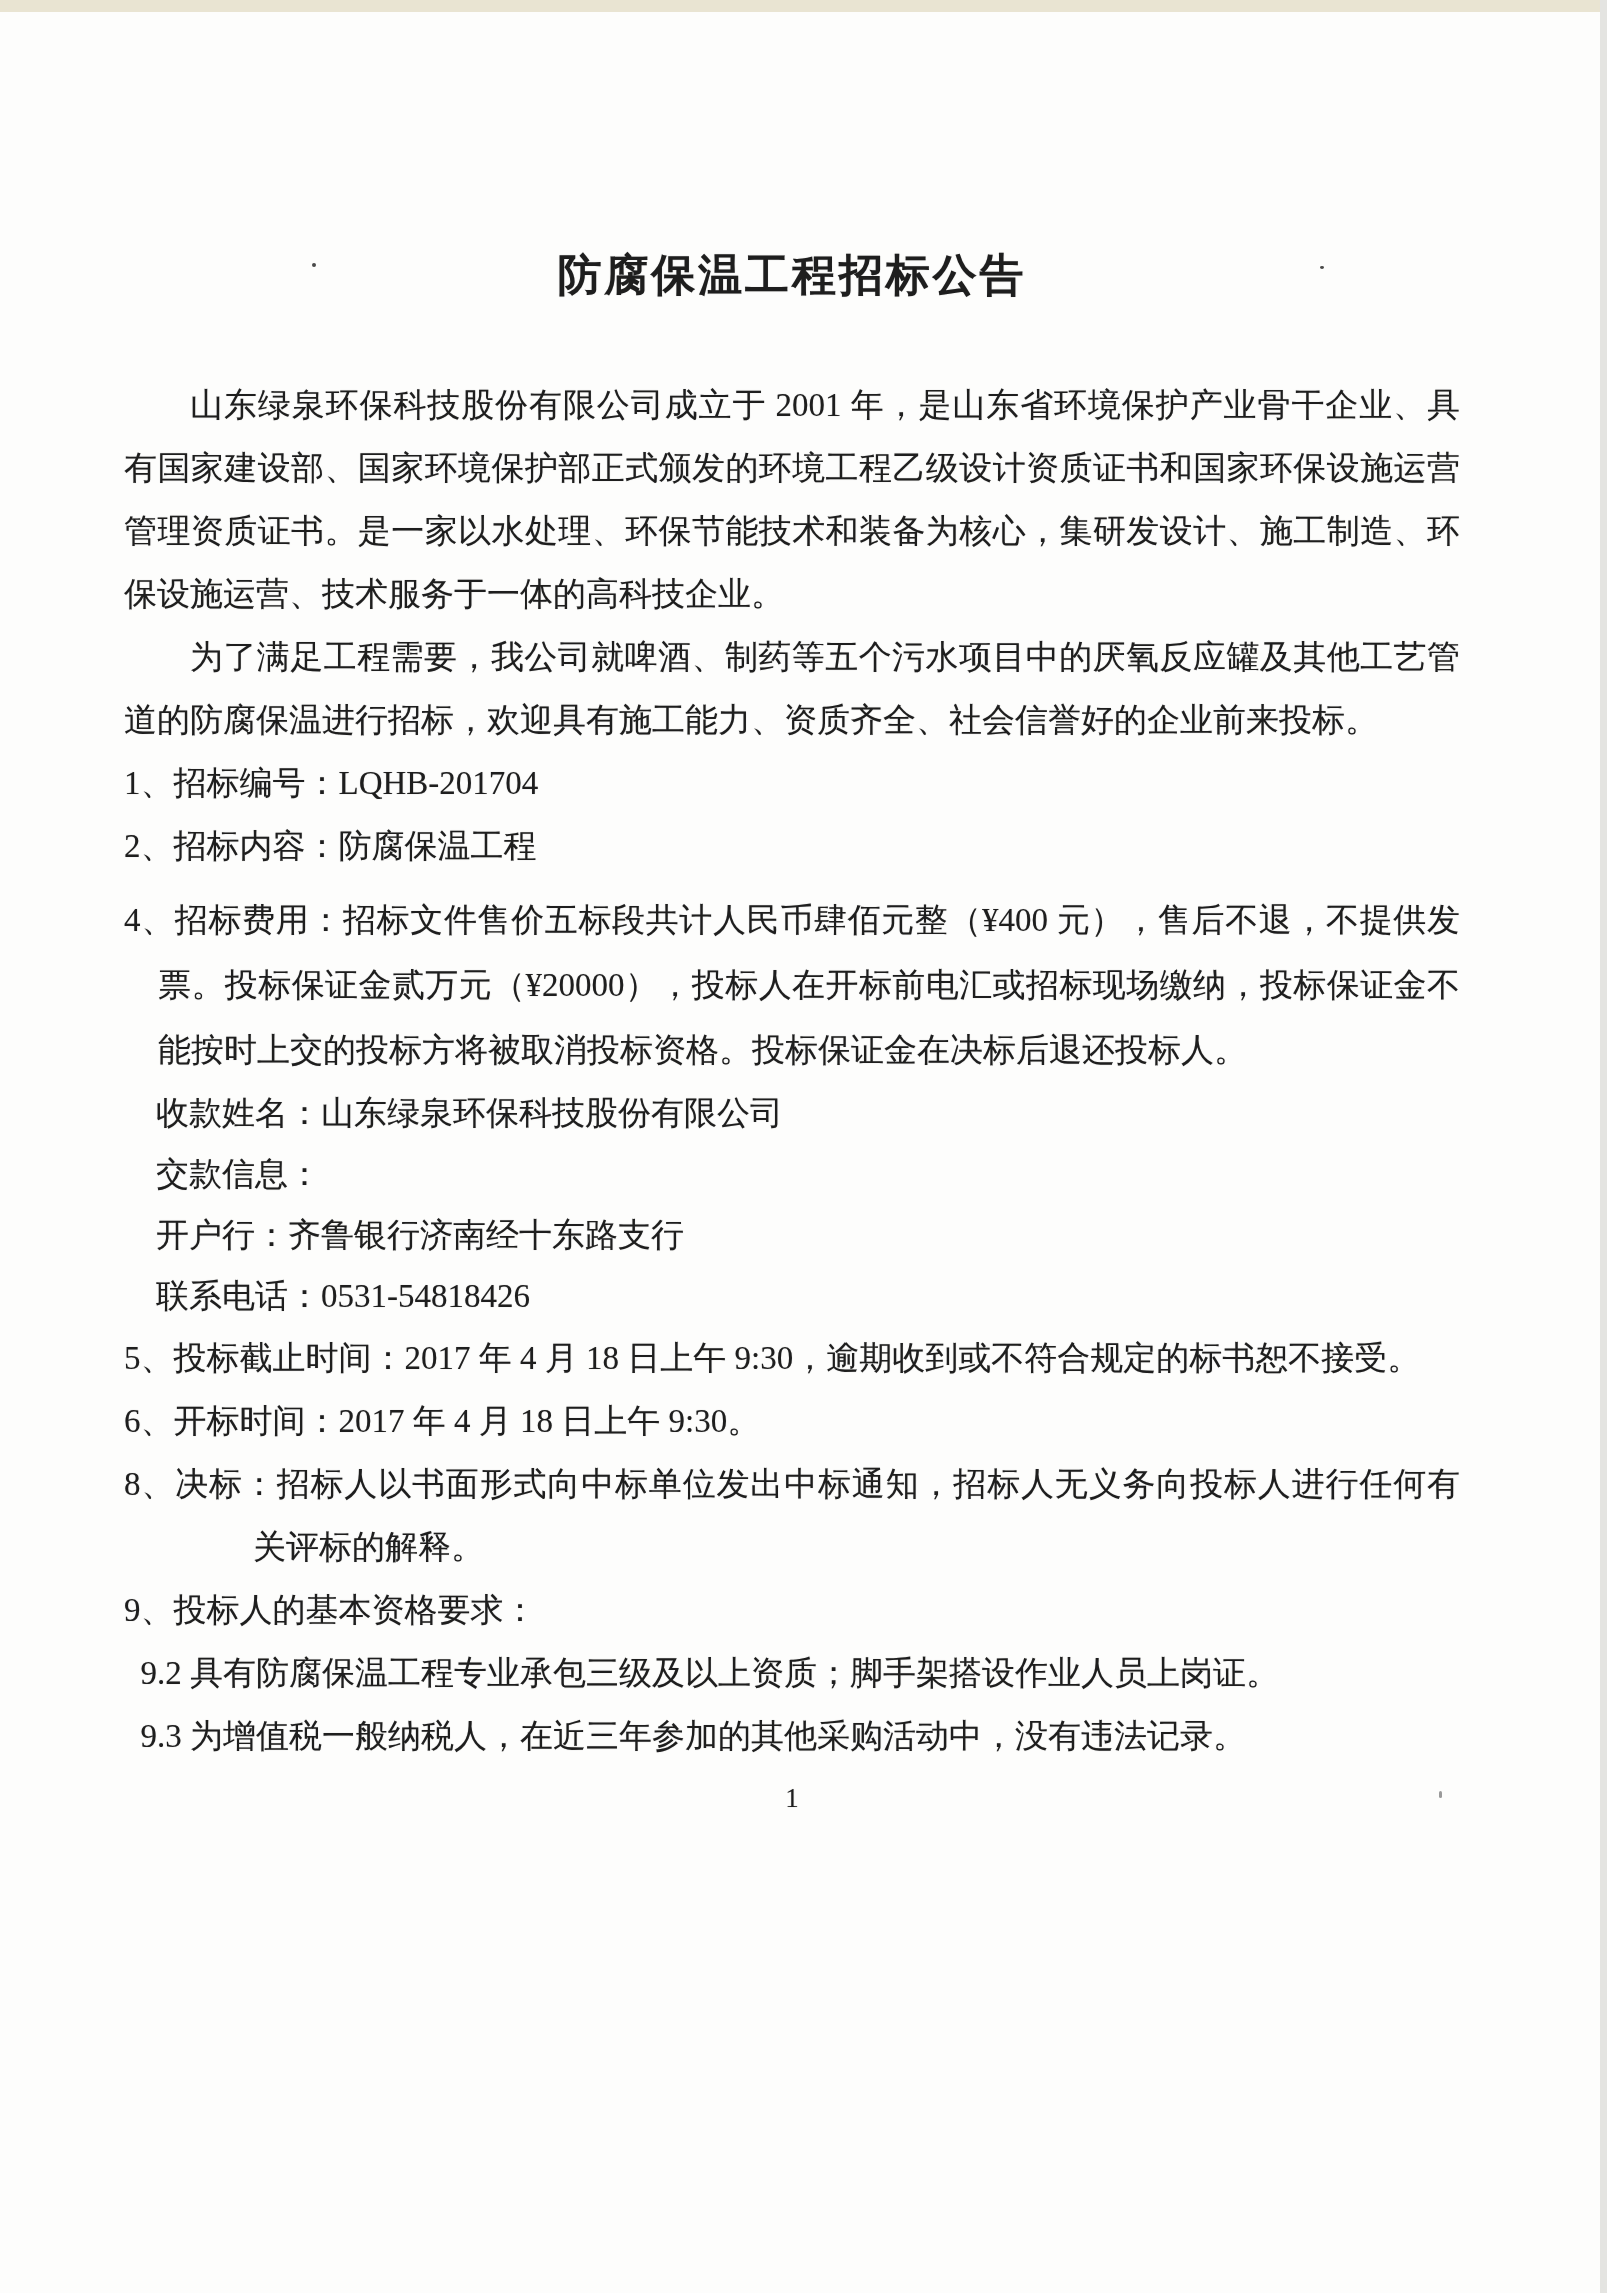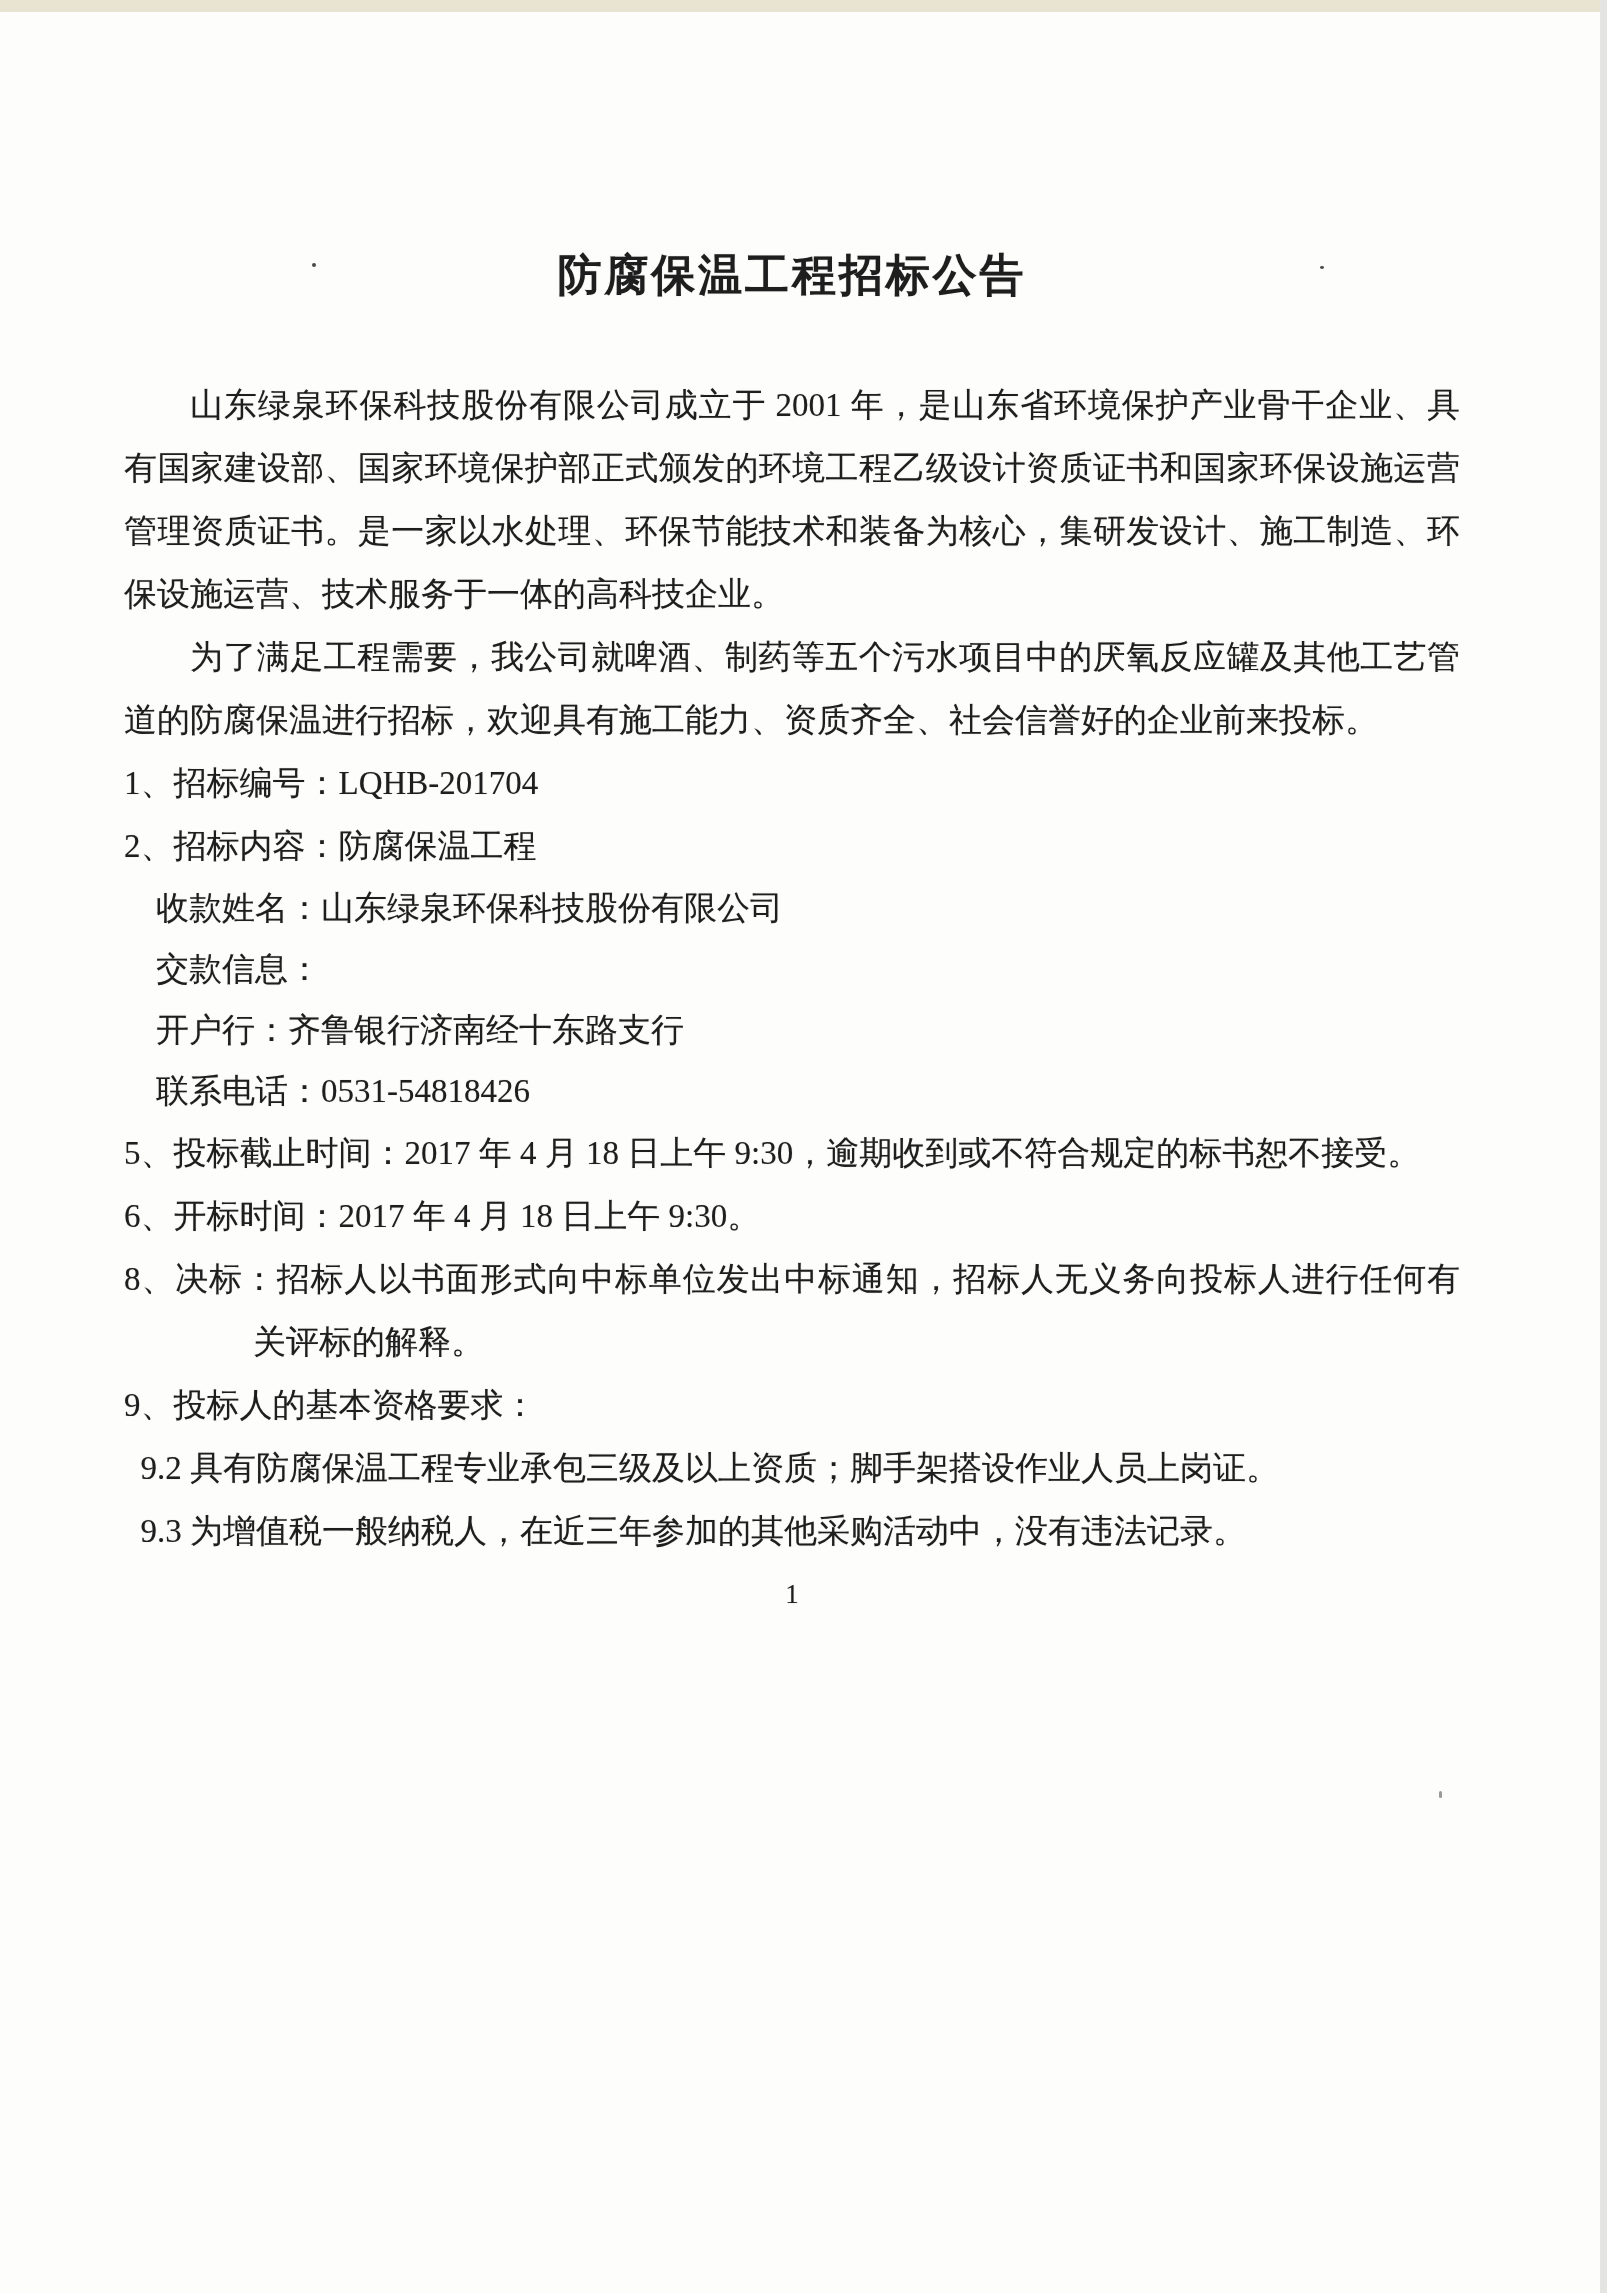--- a/index.html
+++ b/index.html
@@ -106,20 +106,21 @@
 
   <div class="content">
 
     <h1 class="title">防腐保温工程招标公告</h1>
 
     <p class="para">山东绿泉环保科技股份有限公司成立于 2001 年，是山东省环境保护产业骨干企业、具有国家建设部、国家环境保护部正式颁发的环境工程乙级设计资质证书和国家环保设施运营管理资质证书。是一家以水处理、环保节能技术和装备为核心，集研发设计、施工制造、环保设施运营、技术服务于一体的高科技企业。</p>
     <p class="para">为了满足工程需要，我公司就啤酒、制药等五个污水项目中的厌氧反应罐及其他工艺管道的防腐保温进行招标，欢迎具有施工能力、资质齐全、社会信誉好的企业前来投标。</p>
 
     <p class="item">1、招标编号：LQHB-201704</p>
     <p class="item">2、招标内容：防腐保温工程</p>
+    <p class="item item-4">4、招标费用：招标文件售价五标段共计人民币肆佰元整（¥400 元），售后不退，不提供发票。投标保证金贰万元（¥20000），投标人在开标前电汇或招标现场缴纳，投标保证金不能按时上交的投标方将被取消投标资格。投标保证金在决标后退还投标人。</p>
 
     <div class="payment">
       <p>收款姓名：山东绿泉环保科技股份有限公司</p>
       <p>交款信息：</p>
       <p>开户行：齐鲁银行济南经十东路支行</p>
       <p>联系电话：0531-54818426</p>
     </div>
 
     <p class="item">5、投标截止时间：2017 年 4 月 18 日上午 9:30，逾期收到或不符合规定的标书恕不接受。</p>
     <p class="item">6、开标时间：2017 年 4 月 18 日上午 9:30。</p>

